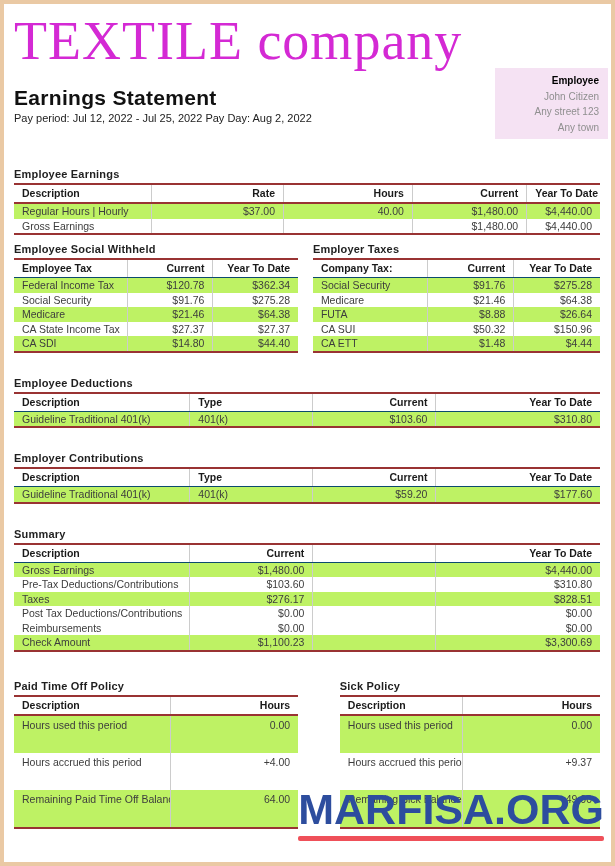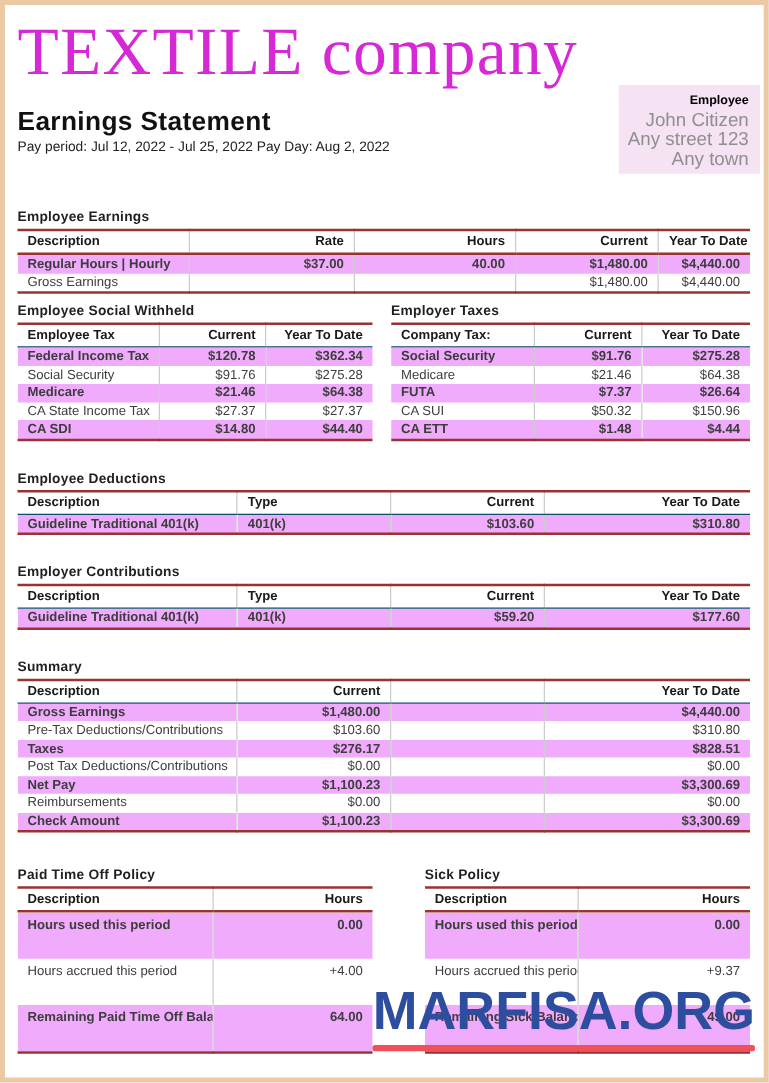--- a/index.html
+++ b/index.html
@@ -41,21 +41,21 @@
   .employee-box {
     position: absolute;
     top: 64px; right: 3px;
     width: 113px; height: 71px;
     background: #f5e2f3;
     text-align: right;
     padding: 5px 9px 0 6px;
     line-height: 15.5px;
   }
   .emp-label { font-size: 10px; font-weight: bold; color: #000; }
-  .emp-line  { font-size: 15px; color: #8f8f8f; }
+  .emp-line  { font-size: 10px; color: #8f8f8f; }
 
   
   .sec-title {
     font-size: 11px;
     font-weight: bold;
     color: #1f1f1f;
     margin-bottom: 3px;
     letter-spacing: 0.2px;
   }
   .sec { margin-top: 24px; }
@@ -80,21 +80,21 @@
     white-space: nowrap; overflow: hidden;
   }
   .tbl td {
     color: #3d3d3d; text-align: right; padding: 1px 8px; line-height: 12.5px;
     white-space: nowrap; overflow: hidden;
   }
   .tbl th.l, .tbl td.l { text-align: left; }
   .tbl th:not(:first-child), .tbl td:not(:first-child) { border-left: 1px solid #ccc; }
   .hdr-dark th  { border-bottom: 2px solid #993333; }
   .hdr-light th { border-bottom: 1px solid #0c4a6e; }
-  tr.shaded { background: #f0abfc; font-weight: bold; }
+  tr.shaded { background: #bef264; }
   .tall td { padding-top: 3.5px; padding-bottom: 21px; }
 
   
   .footer-logo {
     position: absolute;
     top: 782px; right: 7px;
     display: inline-block;
     text-align: center;
   }
   .logo-text {
@@ -244,21 +244,21 @@
             </tr>
 
             <tr>
               <td class="l">Medicare</td>
               <td>$21.46</td>
               <td>$64.38</td>
             </tr>
 
             <tr class="shaded">
               <td class="l">FUTA</td>
-              <td>$7.37</td>
+              <td>$8.88</td>
               <td>$26.64</td>
             </tr>
 
             <tr>
               <td class="l">CA SUI</td>
               <td>$50.32</td>
               <td>$150.96</td>
             </tr>
 
             <tr class="shaded">
@@ -369,26 +369,20 @@
             <td>$828.51</td>
           </tr>
 
           <tr>
             <td class="l">Post Tax Deductions/Contributions</td>
             <td>$0.00</td>
             <td></td>
             <td>$0.00</td>
           </tr>
 
-          <tr class="shaded">
-            <td class="l">Net Pay</td>
-            <td>$1,100.23</td>
-            <td></td>
-            <td>$3,300.69</td>
-          </tr>
 
           <tr>
             <td class="l">Reimbursements</td>
             <td>$0.00</td>
             <td></td>
             <td>$0.00</td>
           </tr>
 
           <tr class="shaded">
             <td class="l">Check Amount</td>

